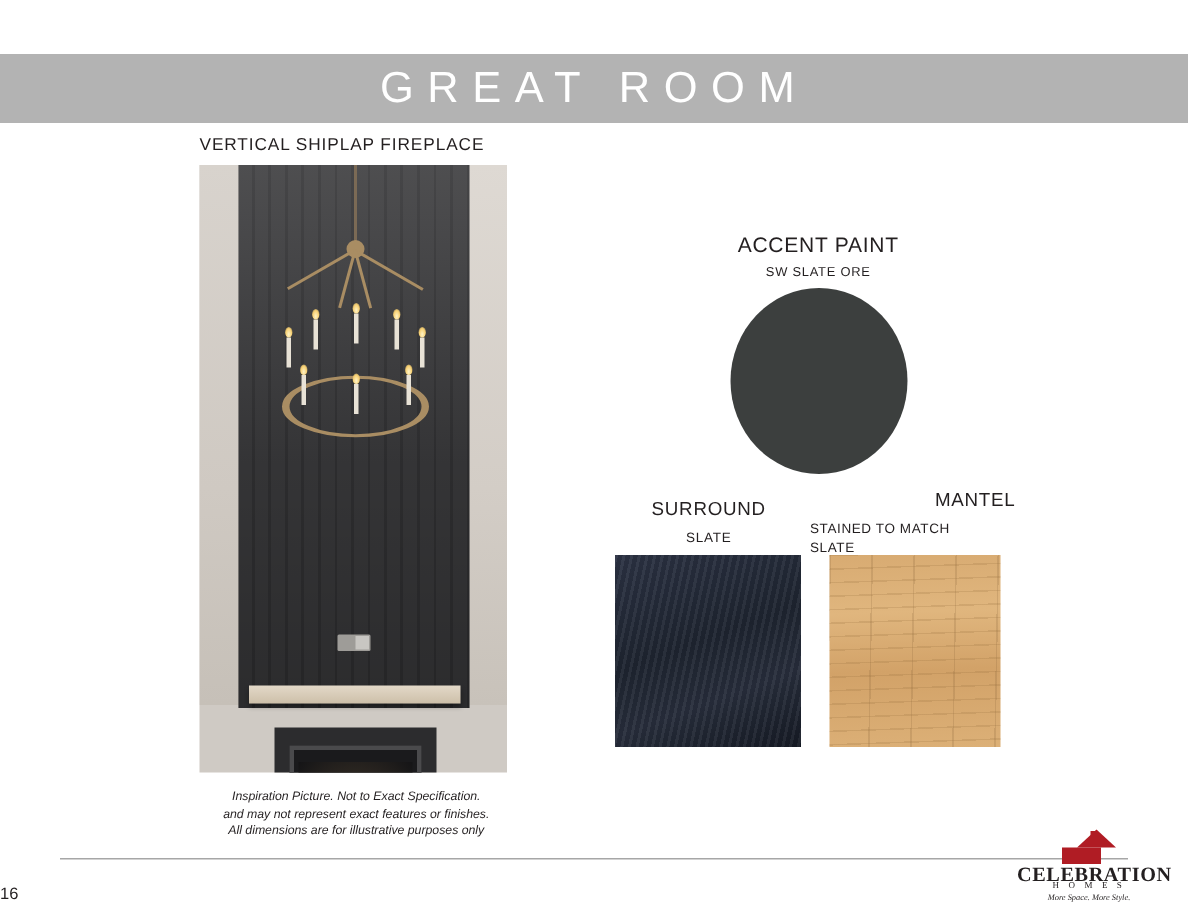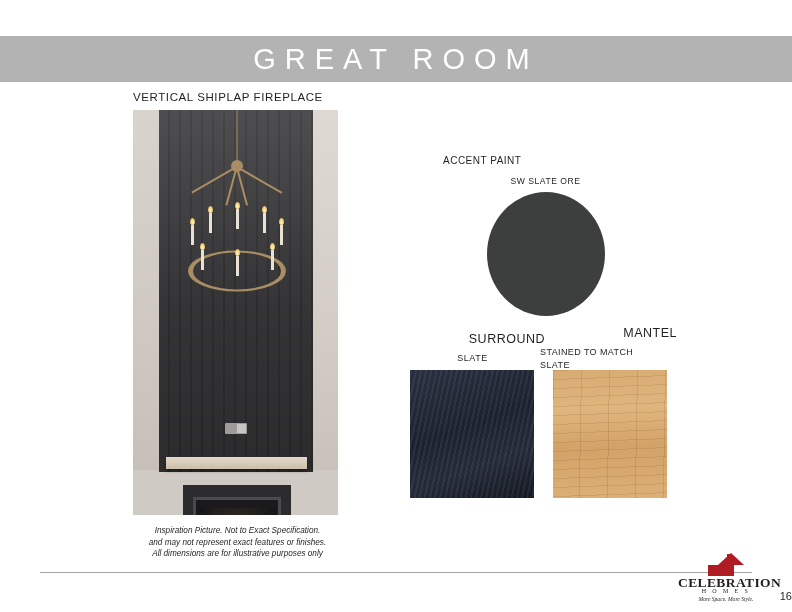--- a/index.html
+++ b/index.html
@@ -160,21 +160,22 @@
     color: #231f20;
     font-family: "Liberation Sans", sans-serif;
   }
 
   
   .accent-label {
     position: absolute;
     left: 443px;
     top: 155px;
     width: 205px;
-    font-size: 10px;
+    text-align: center;
+    font-size: 14px;
     color: #231f20;
     letter-spacing: 0.5px;
   }
   .accent-sub {
     position: absolute;
     left: 443px;
     top: 176px;
     width: 205px;
     text-align: center;
     font-size: 8.6px;
@@ -190,21 +191,21 @@
     border-radius: 50%;
     background: #3c3f3e;
   }
 
   
   .surround-label {
     position: absolute;
     left: 400px;
     top: 332px;
     width: 145px;
-    text-align: right;
+    text-align: center;
     font-size: 12.5px;
     color: #231f20;
     letter-spacing: 0.5px;
   }
   .surround-sub {
     position: absolute;
     left: 400px;
     top: 353px;
     width: 145px;
     text-align: center;
@@ -267,21 +268,21 @@
     top: 572px;
     width: 712px;
     height: 1px;
     background: #a6a6a6;
   }
   .page-number {
     position: absolute;
     left: 0;
     top: 590px;
     width: 792px;
-    text-align: right;
+    text-align: left;
     font-size: 11px;
     color: #231f20;
   }
   
   .logo {
     position: absolute;
     left: 678px;
     top: 553px;
     width: 96px;
     height: 48px;

